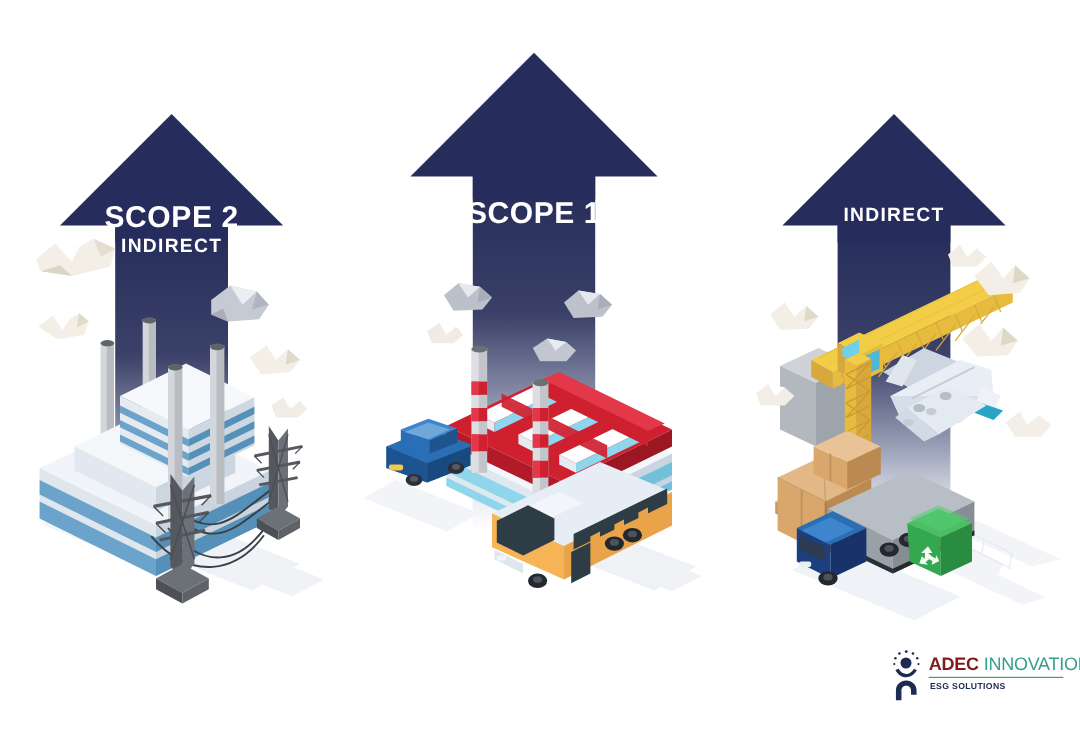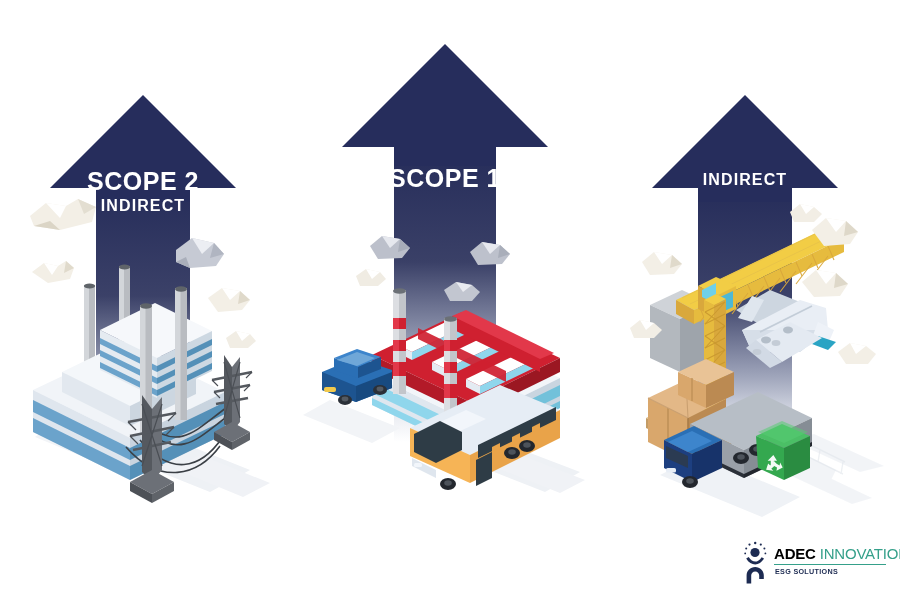--- a/index.html
+++ b/index.html
@@ -59,21 +59,21 @@
   }
   .logo-main {
     position: absolute;
     left: 32px;
     top: 6px;
     font-size: 15px;
     font-weight: bold;
     letter-spacing: -0.2px;
     white-space: nowrap;
   }
-  .logo-adec { color: #000000; }
+  .logo-adec { color: #7f1d1d; }
   .logo-inno { color: #35a08a; font-weight: normal; }
   .logo-rule {
     position: absolute;
     left: 32px;
     top: 25px;
     width: 112px;
     height: 1.2px;
     background: #35a08a;
   }
   .logo-sub {

